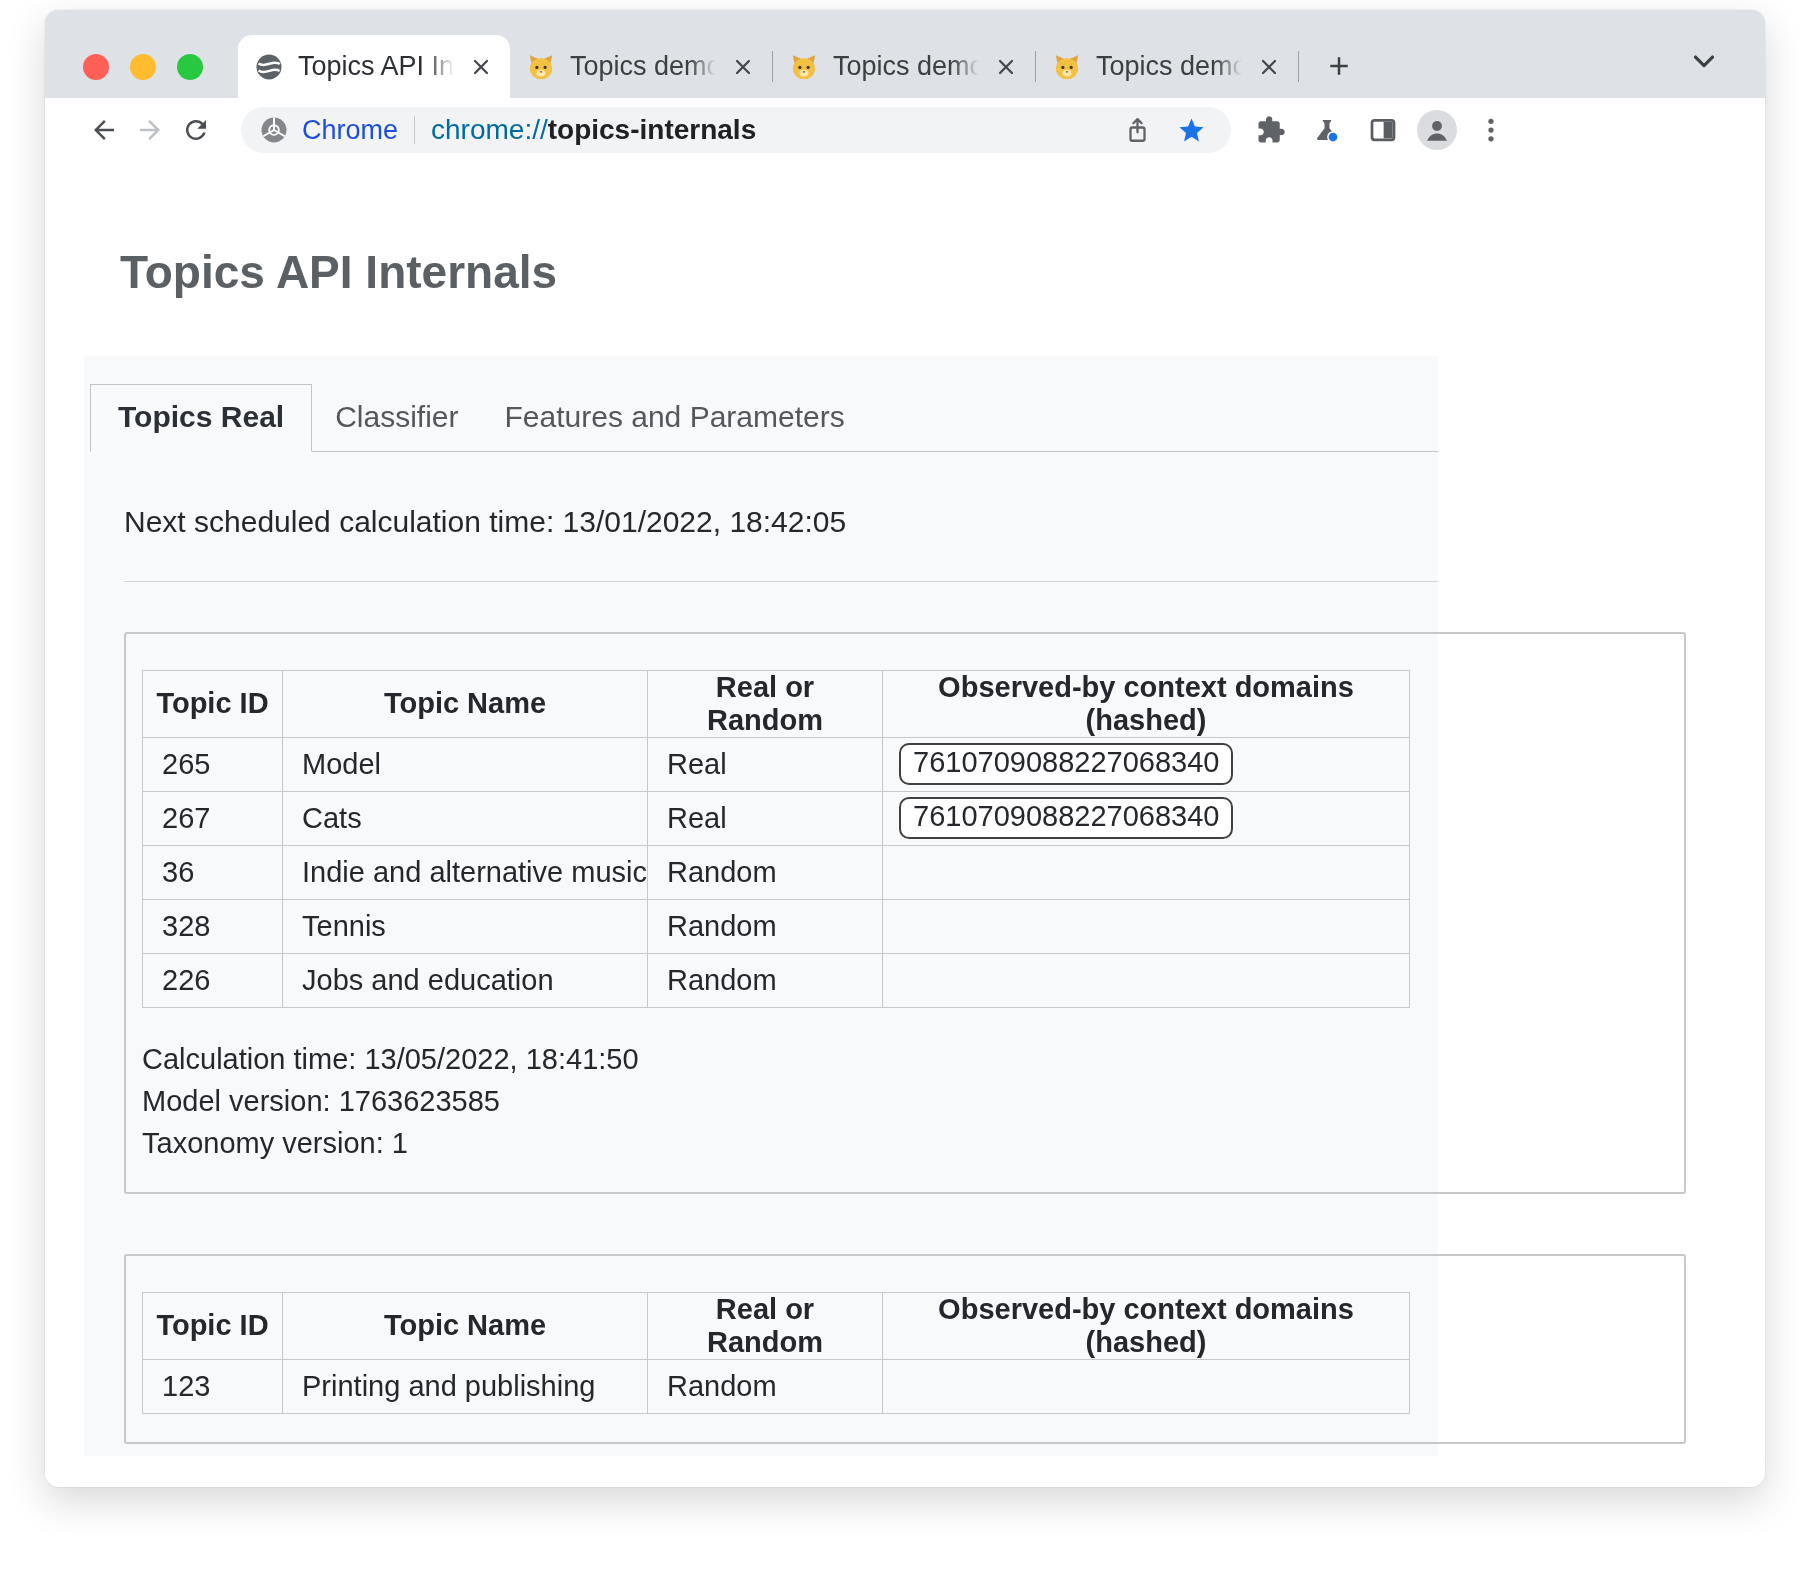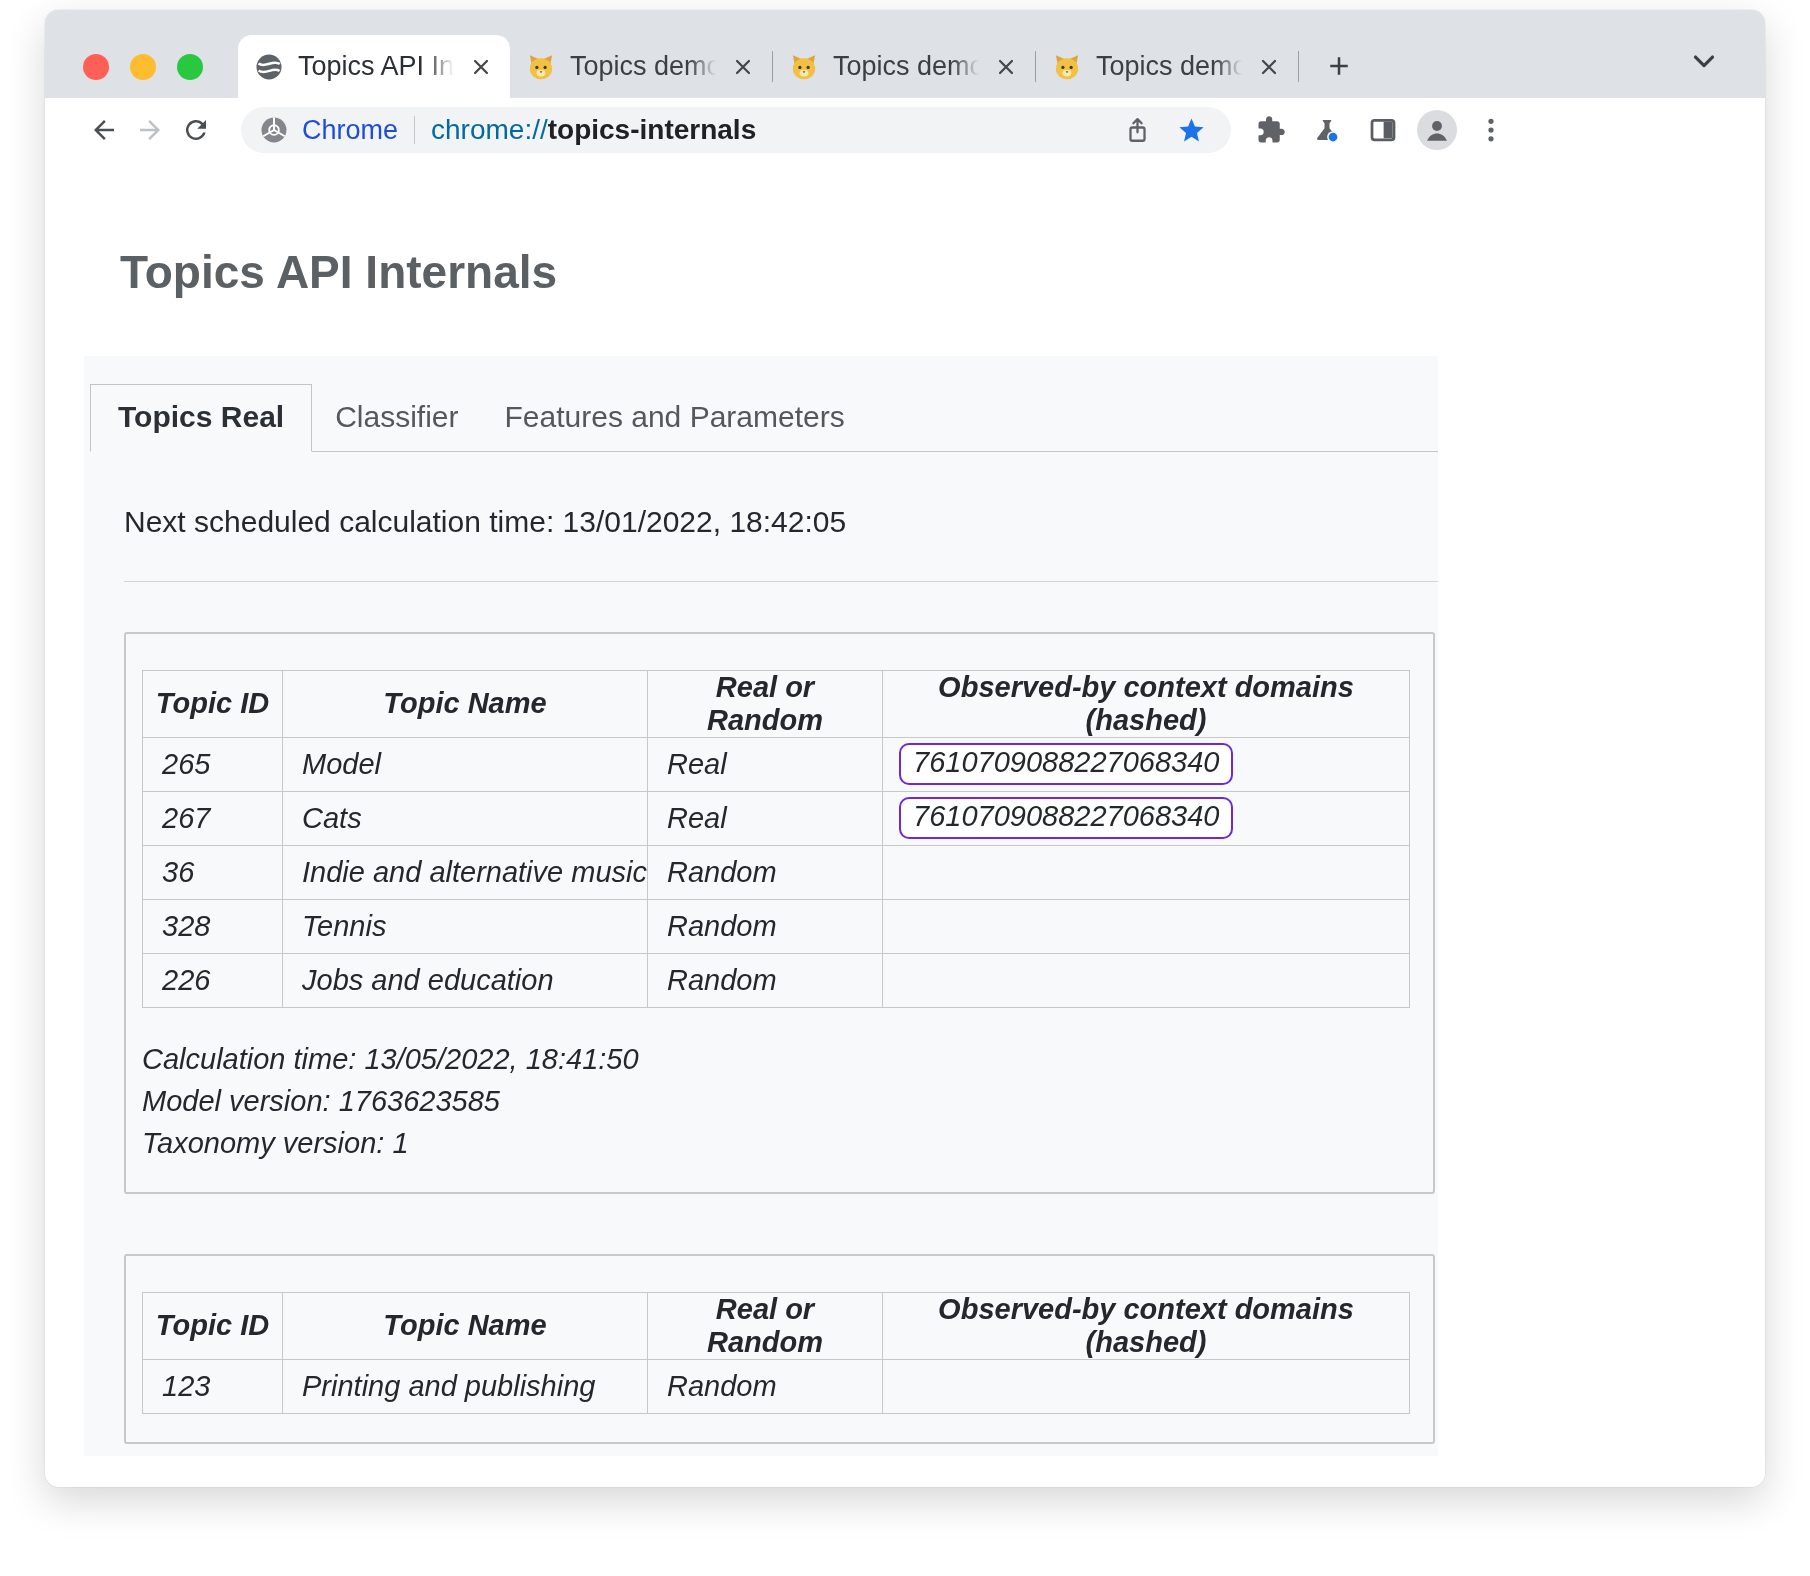--- a/index.html
+++ b/index.html
@@ -52,27 +52,27 @@
   .content { background:#fff; height:1325px; overflow:hidden; }
   h1.pagetitle { margin:85px 0 0 75px; font-size:46px; line-height:1.1; font-weight:700; color:#5b6065; }
   .tabbox { margin:58px 0 0 39px; width:1354px; background:#F8F9FA; padding-top:28px; min-height:1100px; }
   .ptabs { display:flex; align-items:flex-end; margin-left:6px; border-bottom:1px solid #c2c4c6; padding-right:20px; }
   .ptab { font-size:30px; padding:15px 23px 17px; color:#54585c; cursor:default; }
   .ptab.active { font-weight:700; color:#2b3036; border:1px solid #c2c4c6; border-bottom:1px solid #F8F9FA; background:#F8F9FA; margin-bottom:-1px; padding:15px 27px 17px; }
   .panel { padding:52px 0 0 40px; }
   .nexttime { font-size:30px; color:#24282d; line-height:36px; }
   hr.divider { border:none; border-top:1px solid #d4d5d6; margin:41px 0 0 0; }
   h2.epochs { font-size:31px; font-weight:700; color:#24282d; margin:50px 0 0; line-height:35px; }
-  .epoch { border:2px solid #c7c8ca; border-radius:3px; margin-top:50px; width:1311px; padding:36px 24px 28px 16px;font-style:italic; }
+  .epoch { border:2px solid #c7c8ca; border-radius:3px; margin-top:50px; width:1562px; padding:36px 24px 28px 16px; }
   .epoch.second { margin-top:60px; }
   table.topics { border-collapse:collapse; font-size:29px; color:#24282d; table-layout:fixed; width:1267px; }
   table.topics th, table.topics td { border:1px solid #c6c8ca; }
   table.topics th { font-weight:700; height:55px; text-align:center; padding:0 10px; }
   table.topics td { height:54px; padding:0 0 0 19px; text-align:left; }
-  .hashpill { display:inline-block; border:2px solid #6d28d9; border-radius:10px; padding:1px 12px 4px; background:#fff; font-size:29px; color:#24282d; margin:3px 0; }
+  .hashpill { display:inline-block; border:2px solid #404040; border-radius:10px; padding:1px 12px 4px; background:#fff; font-size:29px; color:#24282d; margin:3px 0; }
   .meta { margin-top:30px; font-size:29px; color:#24282d; line-height:42px; }
 </style>
 </head>
 <body>
 
 <div class="window">
 
   <div class="tabstrip">
     <div class="traffic">
       <span style="background:#FF5F57"></span>

